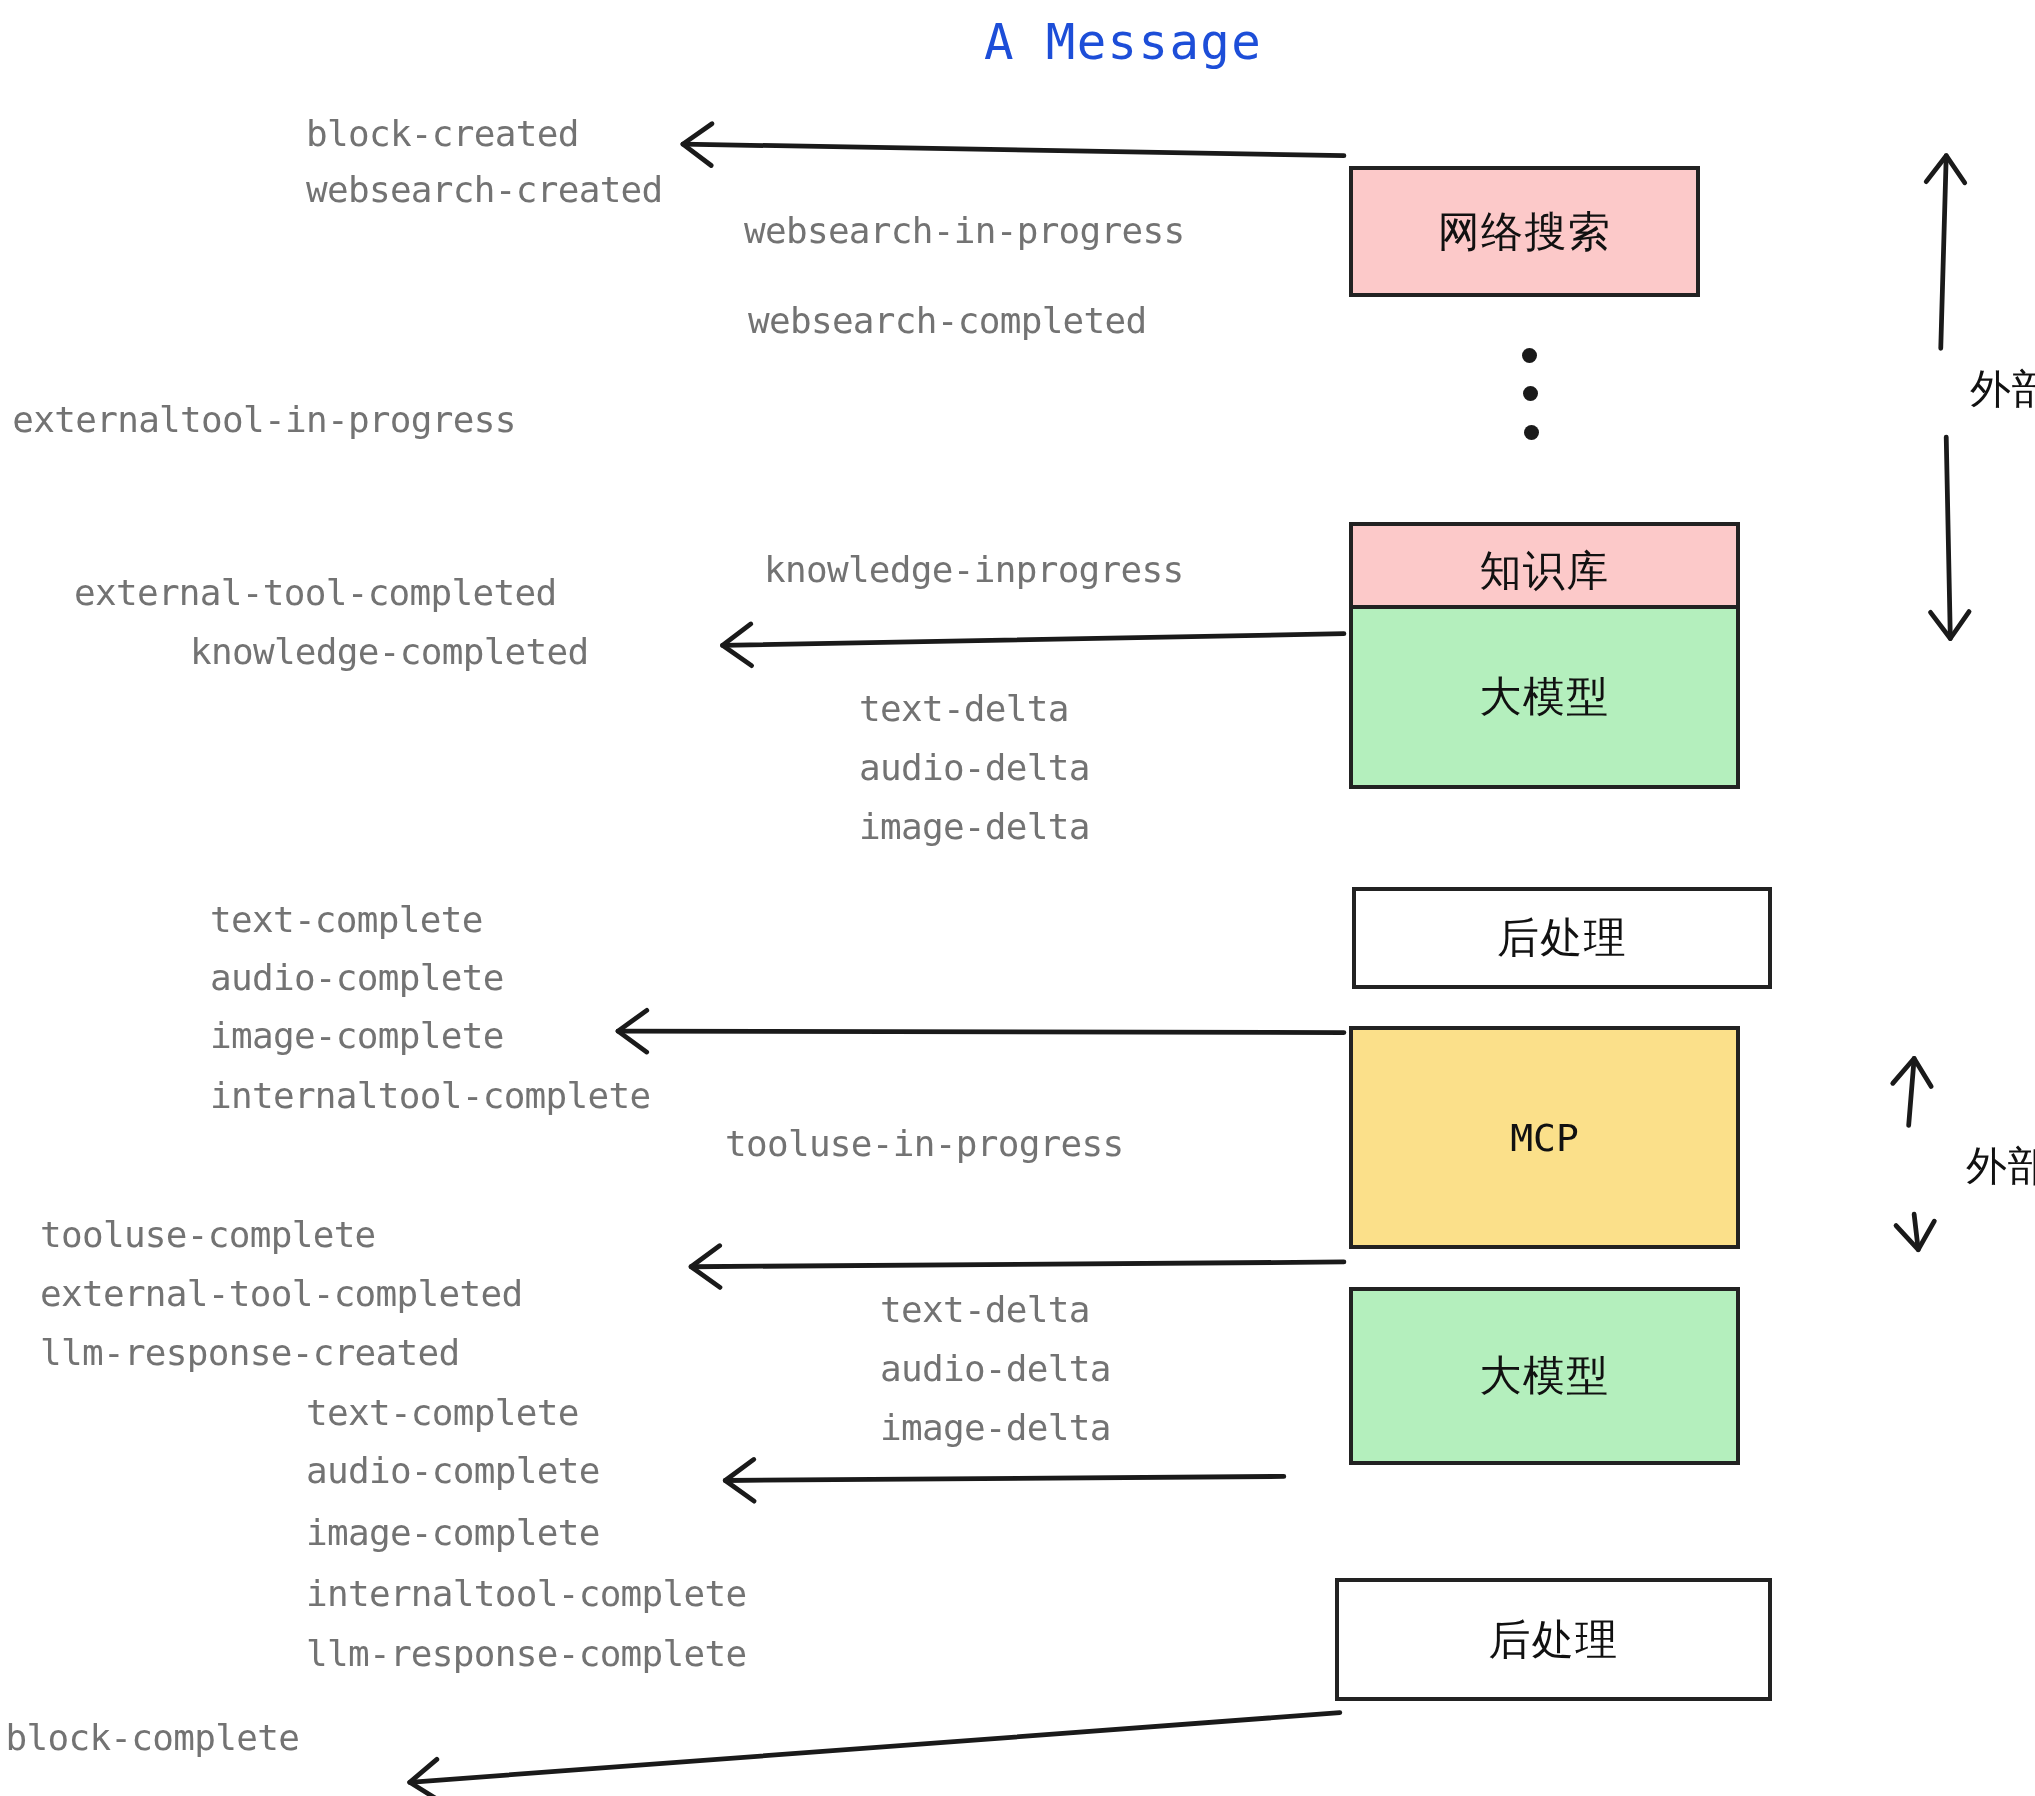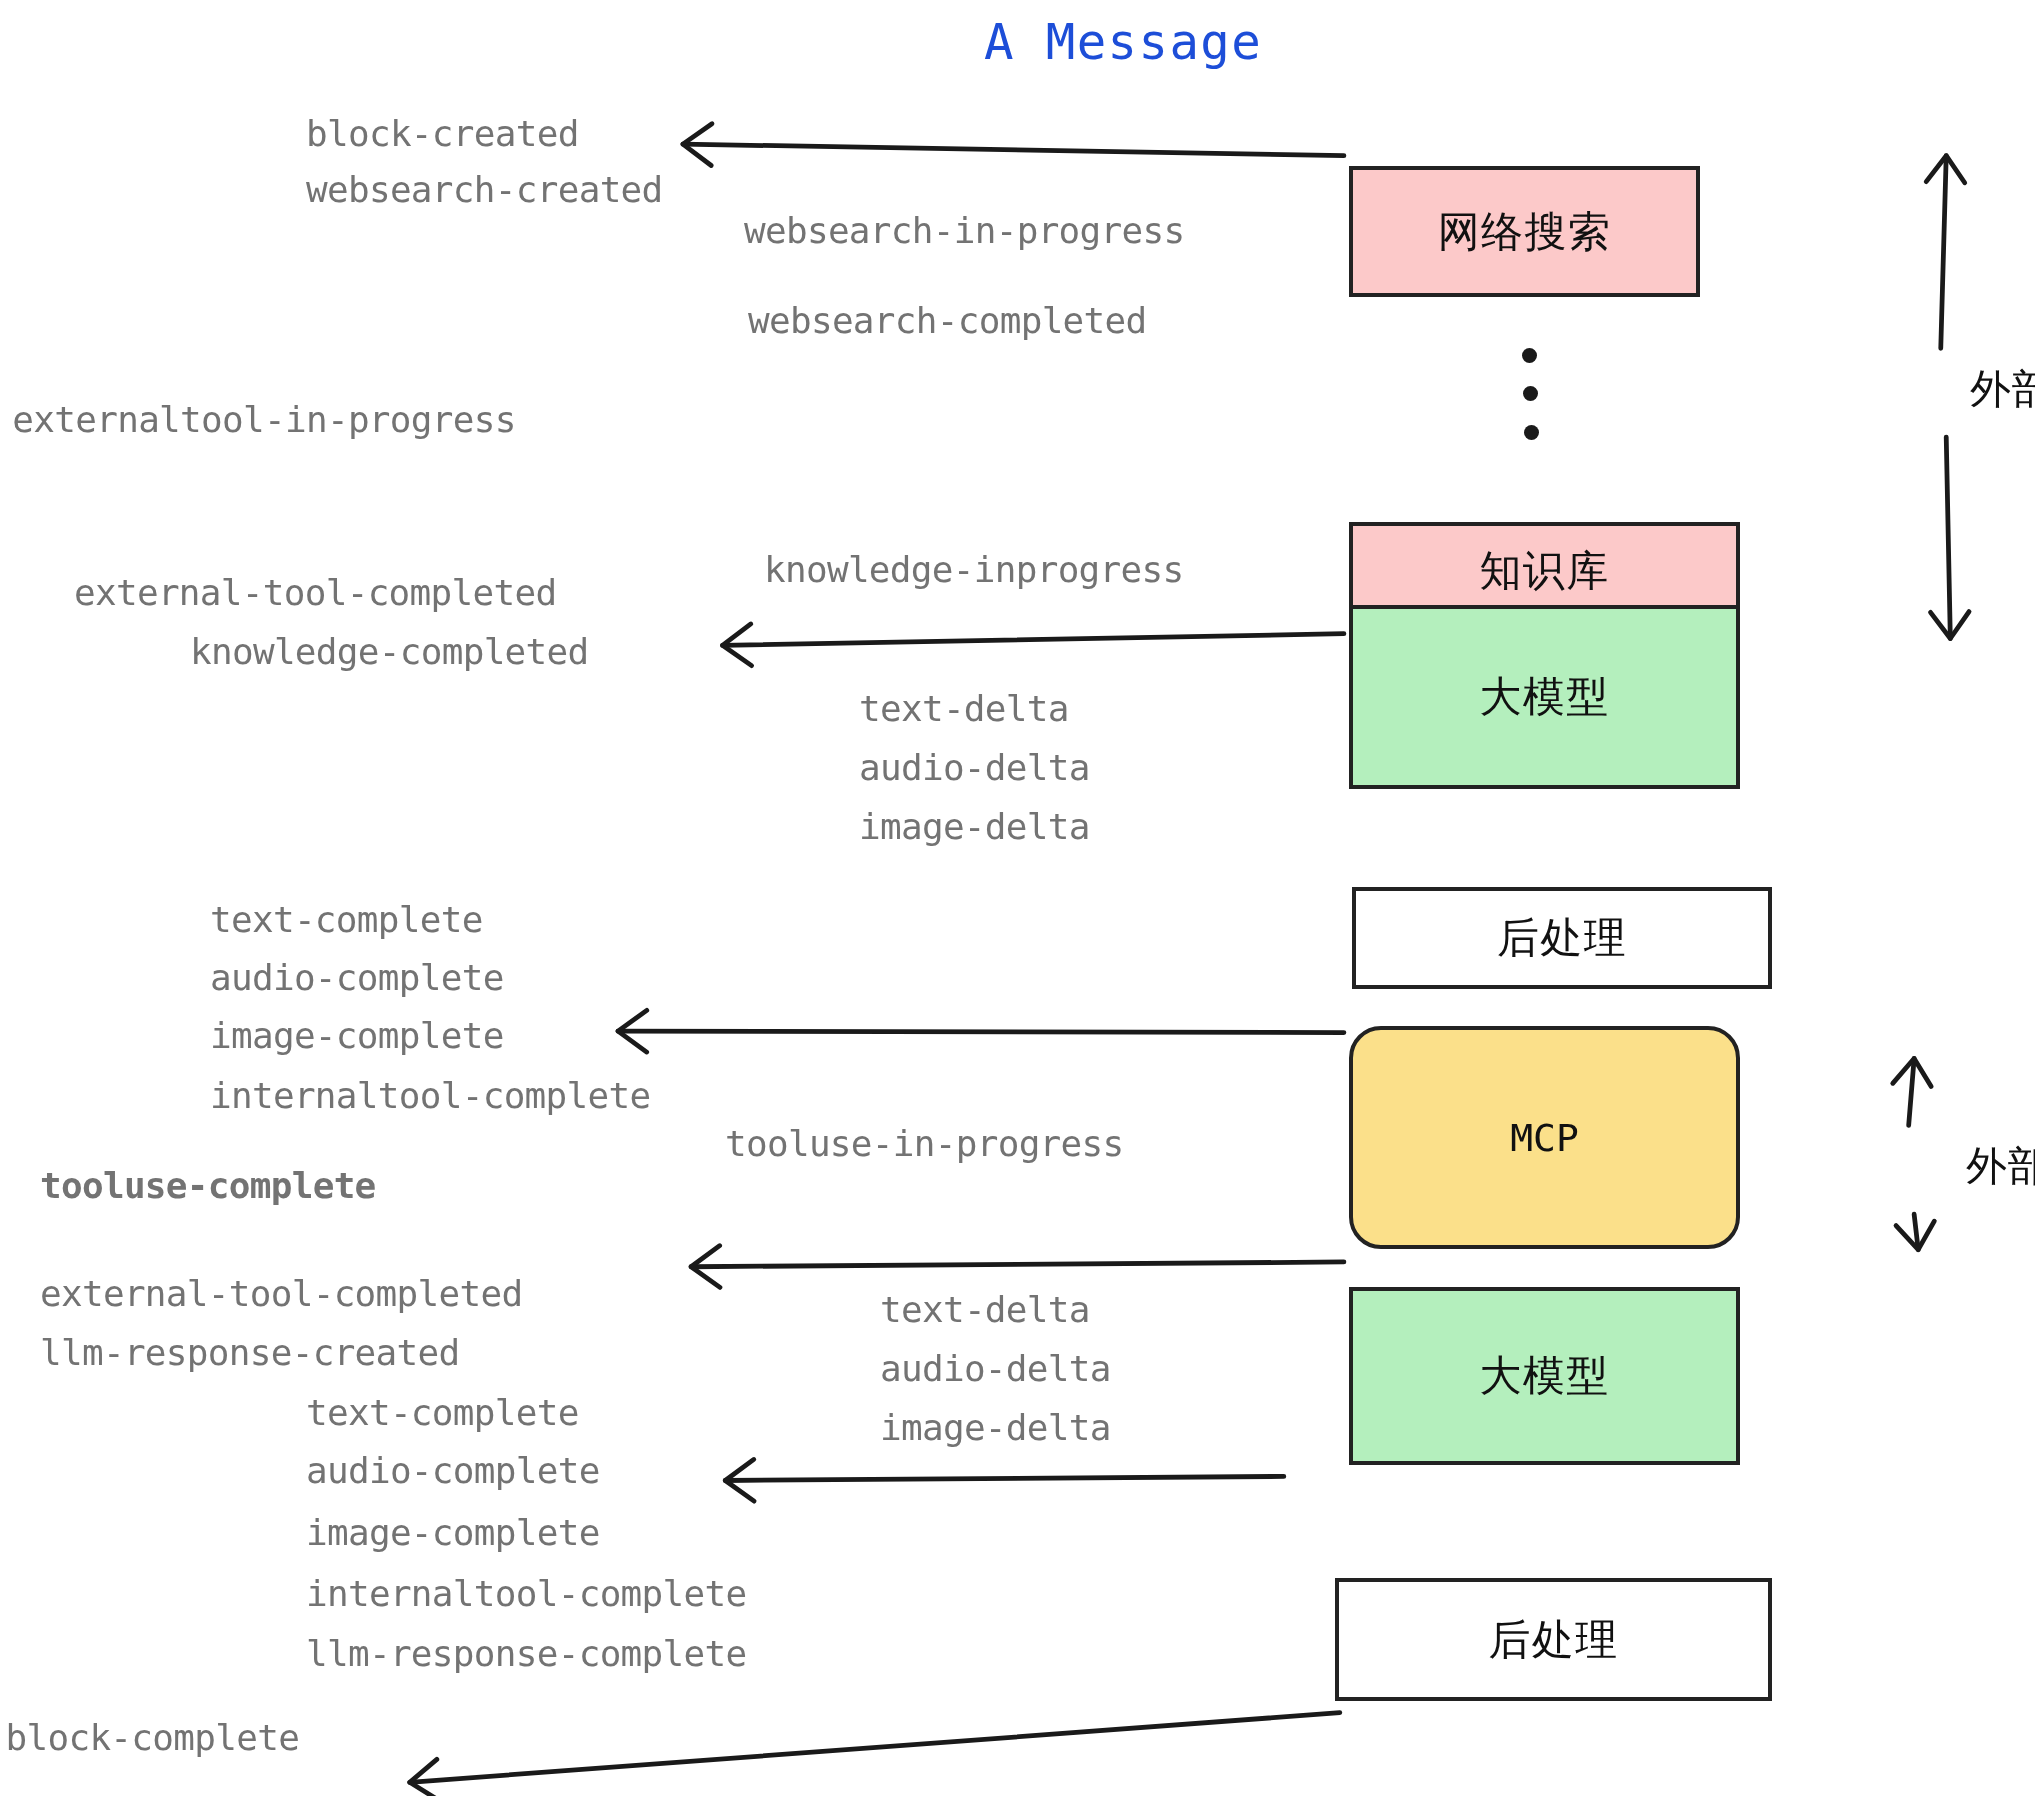--- a/index.html
+++ b/index.html
@@ -39,21 +39,21 @@
     font-size:42px;
     color:#111111;
     letter-spacing:1.4px;
   }
   .box.pink{background:#fcc9c9;}
   .box.green{background:#b4efbd;}
   .box.yellow{background:#fbe08a;}
   .box.white{background:#ffffff;}
   .box.mcp{
     font-family:"DejaVu Sans Mono","Liberation Mono",monospace;
-    font-size:38px;letter-spacing:0;border-radius:32px;
+    font-size:38px;letter-spacing:0;
   }
 
   
   .dot{
     position:absolute;width:15px;height:15px;border-radius:50%;
     background:#1a1a1a;
   }
 
   
   .side-label{
@@ -152,21 +152,21 @@
       <div class="evt" style="left: 74px; top: 575px;">external-tool-completed</div>
       <div class="evt" style="left: 190px; top: 634px;">knowledge-completed</div>
       <div class="evt" style="left: 859px; top: 691px;">text-delta</div>
       <div class="evt" style="left: 859px; top: 750px;">audio-delta</div>
       <div class="evt" style="left: 859px; top: 809px;">image-delta</div>
       <div class="evt" style="left: 210px; top: 902px;">text-complete</div>
       <div class="evt" style="left: 210px; top: 960px;">audio-complete</div>
       <div class="evt" style="left: 210px; top: 1018px;">image-complete</div>
       <div class="evt" style="left: 210px; top: 1078px;">internaltool-complete</div>
       <div class="evt" style="left: 725px; top: 1126px;">tooluse-in-progress</div>
-      <div class="evt" style="left: 40px; top: 1168px; font-weight: bold;">tooluse-complete</div>
+      <div class="evt" style="left: 40px; top: 1217px;">tooluse-complete</div>
       <div class="evt" style="left: 40px; top: 1276px;">external-tool-completed</div>
       <div class="evt" style="left: 40px; top: 1335px;">llm-response-created</div>
       <div class="evt" style="left: 880px; top: 1292px;">text-delta</div>
       <div class="evt" style="left: 880px; top: 1351px;">audio-delta</div>
       <div class="evt" style="left: 880px; top: 1410px;">image-delta</div>
       <div class="evt" style="left: 306px; top: 1395px;">text-complete</div>
       <div class="evt" style="left: 306px; top: 1453px;">audio-complete</div>
       <div class="evt" style="left: 306px; top: 1515px;">image-complete</div>
       <div class="evt" style="left: 306px; top: 1576px;">internaltool-complete</div>
       <div class="evt" style="left: 306px; top: 1636px;">llm-response-complete</div>

